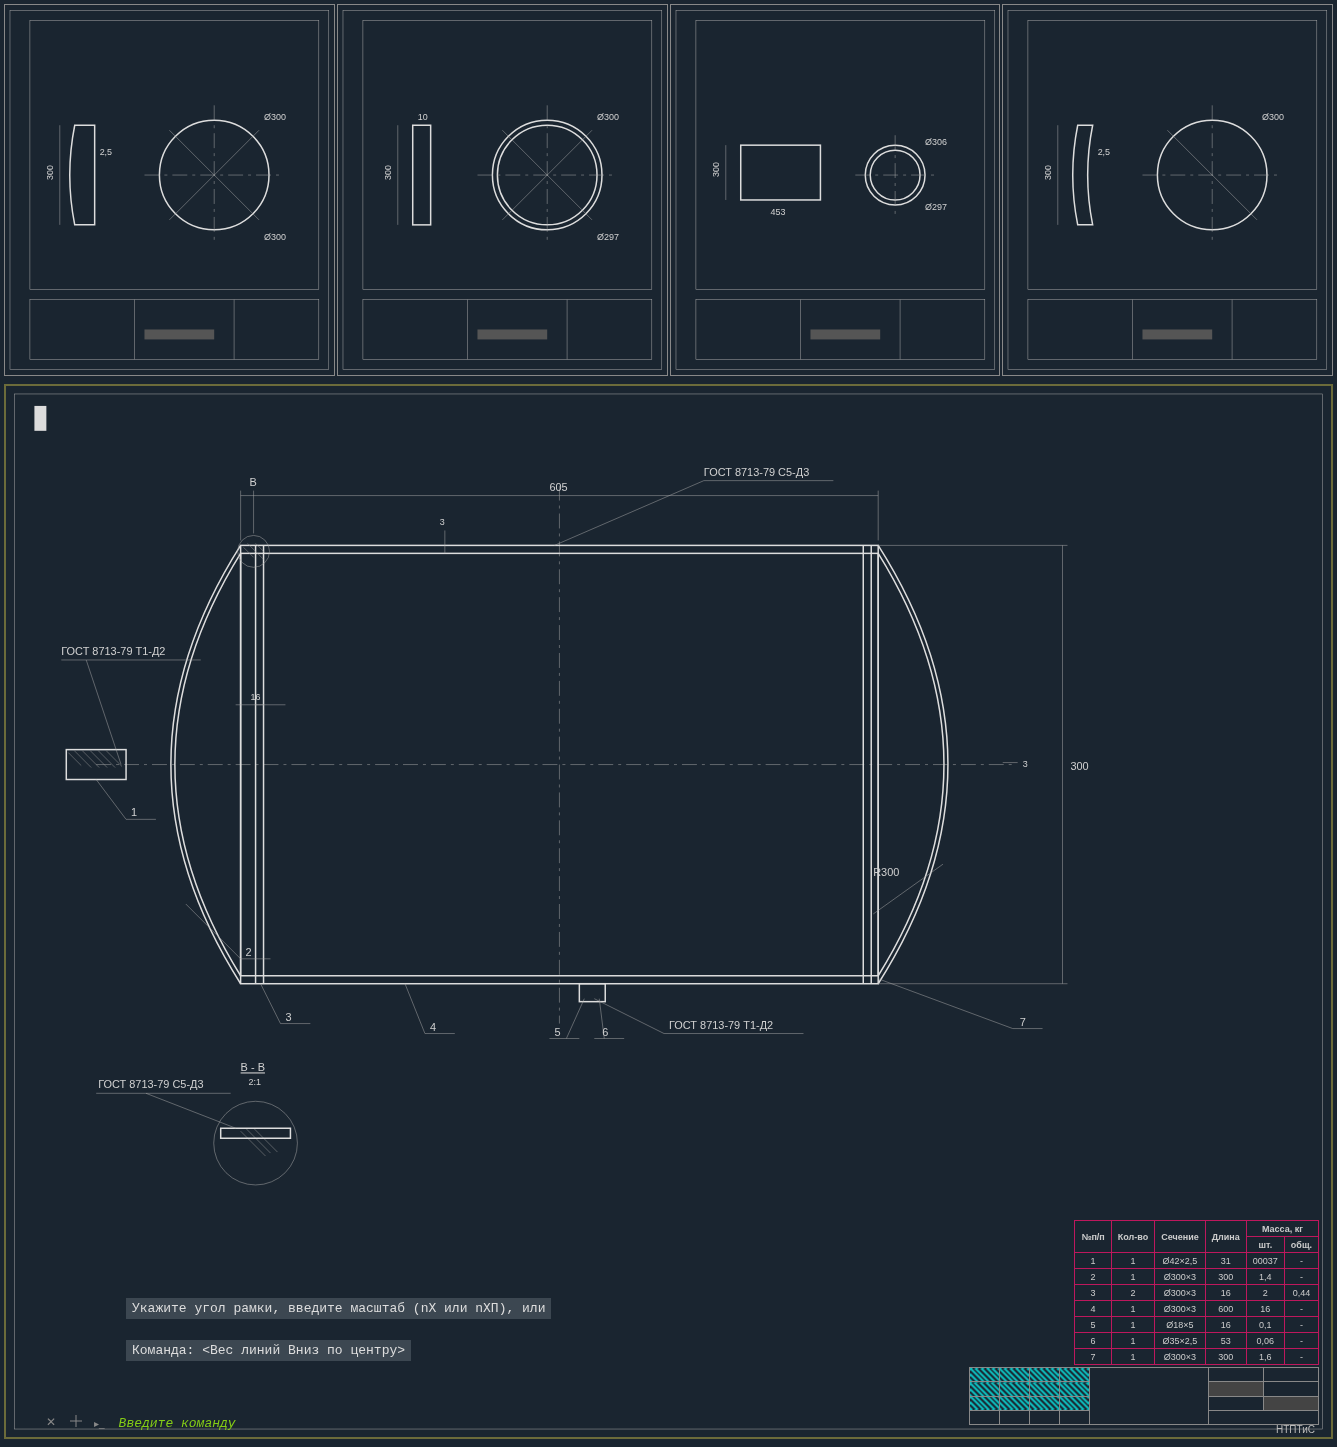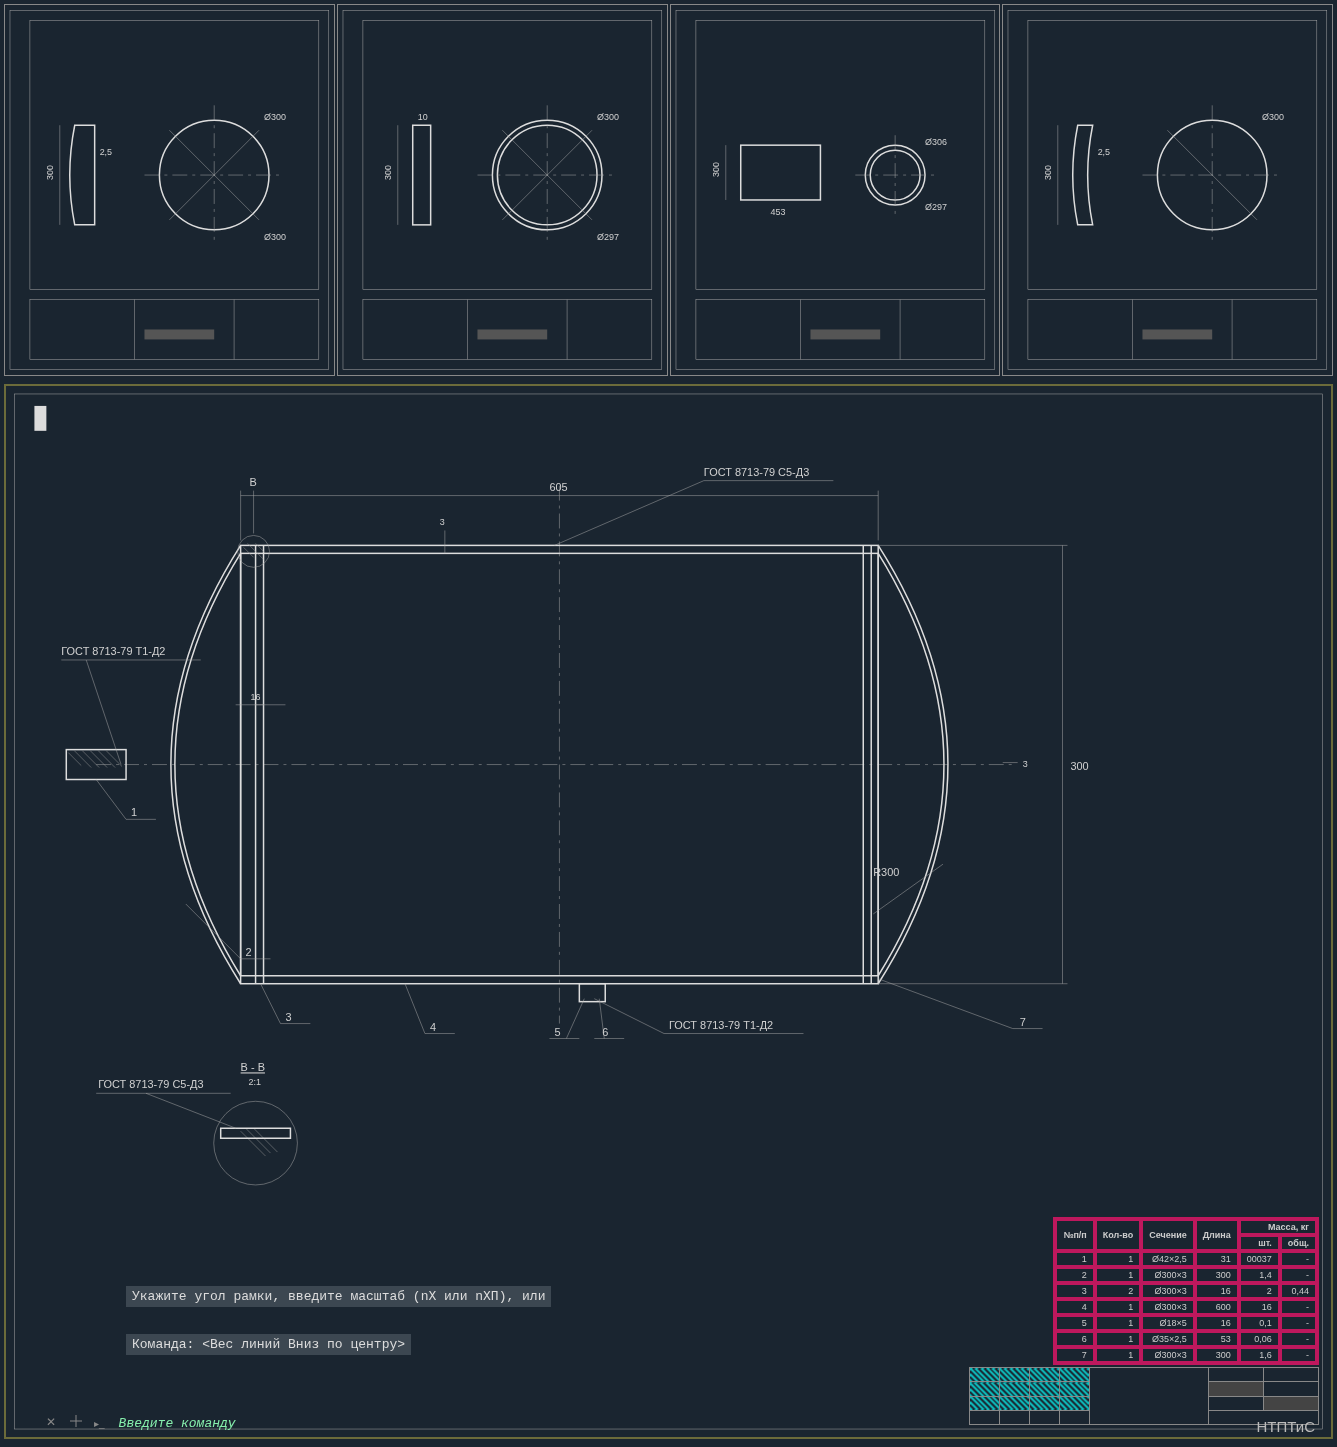--- a/index.html
+++ b/index.html
@@ -44,23 +44,23 @@
   
   .spec-table {
     position: absolute;
     right: 12px;
     bottom: 72px;
     border-collapse: collapse;
     font-size: 9px;
     color: #ccc;
   }
   .spec-table th, .spec-table td {
-    border: 4px solid #be185d;
+    border: 1px solid #be185d;
     padding: 1px 6px;
-    text-align: right;
+    text-align: center;
     height: 16px;
   }
   
   .title-block {
     position: absolute;
     right: 12px;
     bottom: 12px;
     width: 350px;
     height: 58px;
   }
@@ -81,56 +81,56 @@
     left: 120px;
     bottom: 70px;
     width: 700px;
     font-family: 'Courier New', monospace;
     font-size: 13px;
     color: #ddd;
   }
   .cmd-line {
     background: rgba(90,100,110,0.55);
     padding: 3px 6px;
-    margin-bottom: 12px;
+    margin-bottom: 6px;
     display: inline-block;
   }
   
   .status-bar {
     position: absolute;
     left: 40px;
     bottom: 6px;
     display: flex;
     gap: 8px;
     align-items: center;
   }
   .status-icon {
     width: 16px; height: 16px;
     color: #888;
     font-size: 12px;
   }
   .cmd-input {
     font-family: 'Courier New', monospace;
     font-style: italic;
-    color: #86efac;
+    color: #84cc16;
     font-size: 13px;
     padding-left: 6px;
   }
   .cross { display: inline-block; width: 12px; height:12px; position: relative; }
   .cross::before, .cross::after {
     content:''; position:absolute; background:#888; top:50%; left:50%;
   }
   .cross::before { width:12px; height:1px; transform:translate(-50%,-50%); }
   .cross::after  { width:1px; height:12px; transform:translate(-50%,-50%); }
 
   .ntpt-label {
     position: absolute;
     right: 16px;
     bottom: 2px;
-    font-size: 15px;
+    font-size: 10px;
     color: #bbb;
   }
 </style>
 </head>
 <body>
 
 <div class="thumbnails">
   <div class="thumb">
     <svg viewBox="0 0 330 370">
       <rect x="5" y="5" width="320" height="360" class="dim-line"></rect>

